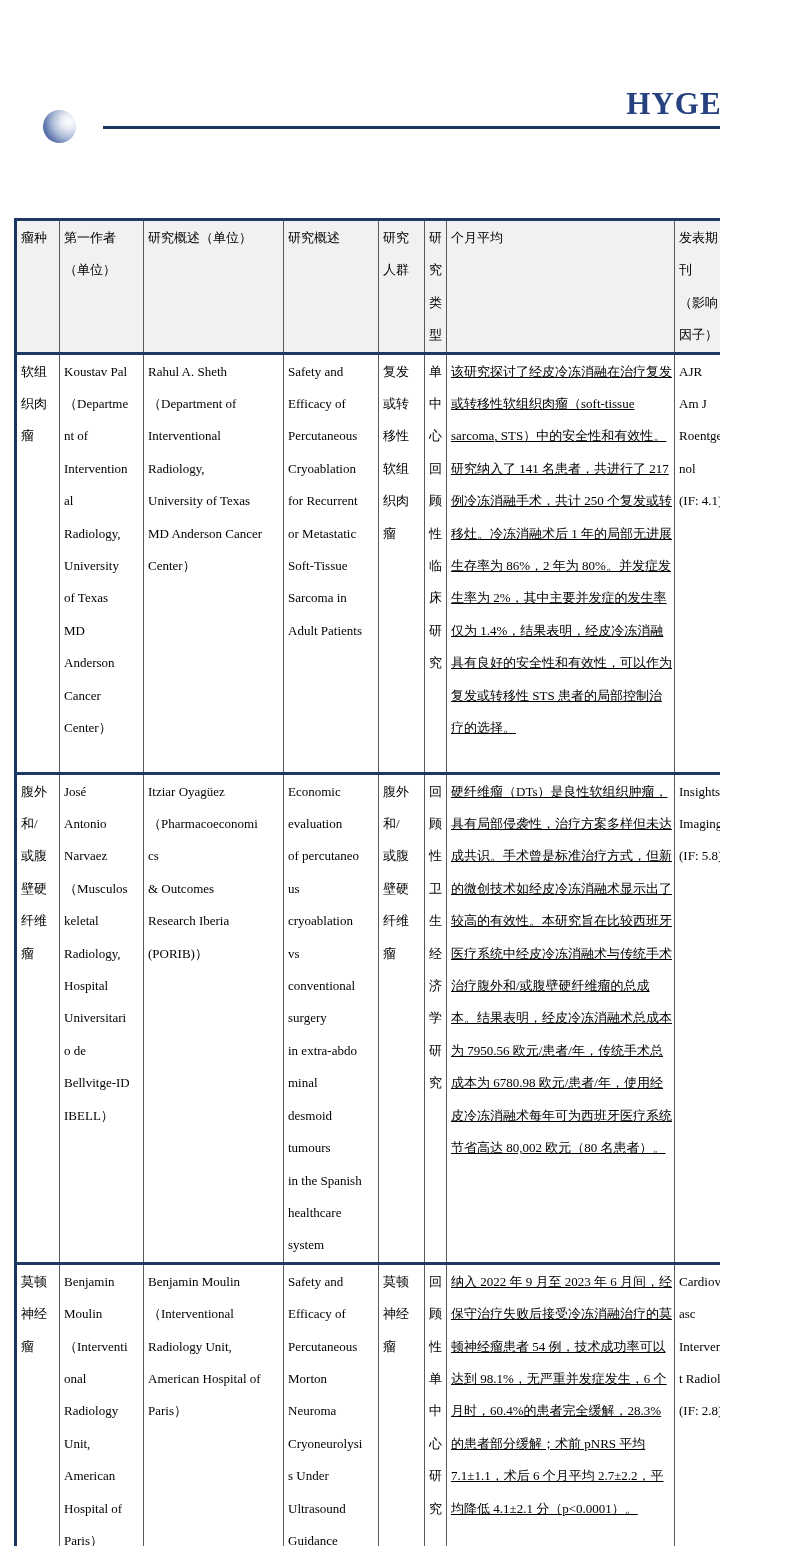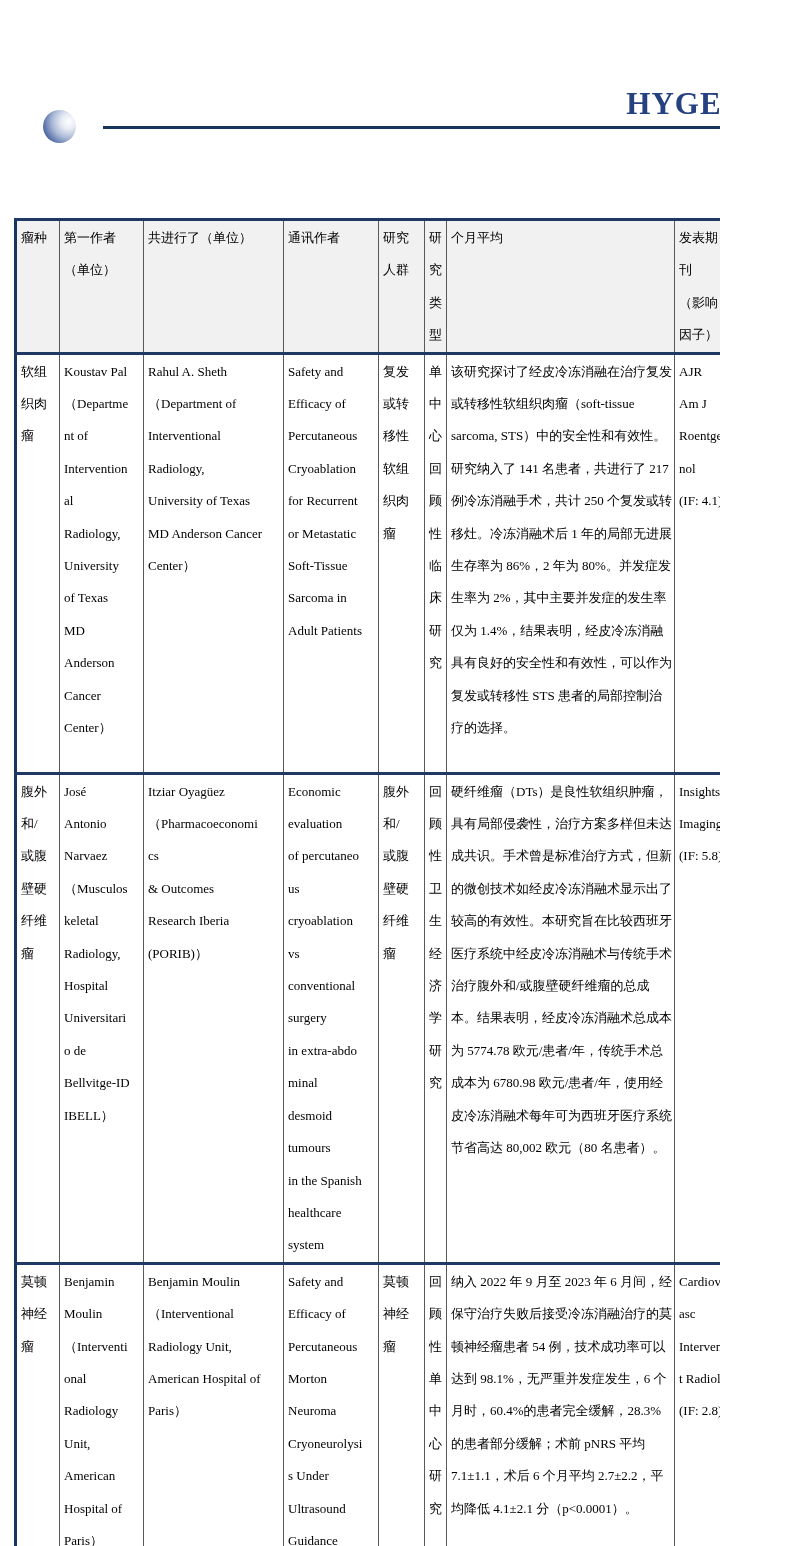--- a/index.html
+++ b/index.html
@@ -49,21 +49,21 @@
     white-space:pre-line;
     overflow-wrap:break-word;
     overflow:hidden;
   }
   table.study-table{border:3px solid #17365d;}
   thead th{background:#f1f1f1;}
   tr.r-header{height:132px;}
   tr.r1{height:420px;}
   tr.r2{height:486px;}
   tr.r3{height:283px;}
-  td.summary-cell{padding-right:3px;}
+  td.summary-cell{padding-right:3px;text-decoration:underline;}
 </style>
 </head>
 <body>
 
 <div class="page">
 
   <div class="letterhead">
     <div class="sphere"></div>
     <div class="head-rule"></div>
     <div class="logo-text">HYGEA</div>
@@ -80,22 +80,22 @@
       <col style="width:228px">
         <col style="width:58px">
         <col style="width:22px">
       <col style="width:33px">
     </colgroup>
     <thead>
       <tr class="r-header">
         <th>瘤种</th>
         <th>第一作者
 （单位）</th>
-        <th>共进行了（单位）</th>
-        <th>通讯作者</th>
+        <th>研究概述（单位）</th>
+        <th>研究概述</th>
         <th>研究
 人群</th>
         <th>研
 究
 类
 型</th>
         <th>个月平均</th>
         <th>发表期
 刊
 （影响
@@ -219,21 +219,21 @@
         <td>回
 顾
 性
 卫
 生
 经
 济
 学
 研
 究</td>
-        <td class="summary-cell">硬纤维瘤（DTs）是良性软组织肿瘤，具有局部侵袭性，治疗方案多样但未达成共识。手术曾是标准治疗方式，但新的微创技术如经皮冷冻消融术显示出了较高的有效性。本研究旨在比较西班牙医疗系统中经皮冷冻消融术与传统手术治疗腹外和/或腹壁硬纤维瘤的总成本。结果表明，经皮冷冻消融术总成本为 5774.78 欧元/患者/年，传统手术总成本为 6780.98 欧元/患者/年，使用经皮冷冻消融术每年可为西班牙医疗系统节省高达 80,002 欧元（80 名患者）。</td>
+        <td class="summary-cell">硬纤维瘤（DTs）是良性软组织肿瘤，具有局部侵袭性，治疗方案多样但未达成共识。手术曾是标准治疗方式，但新的微创技术如经皮冷冻消融术显示出了较高的有效性。本研究旨在比较西班牙医疗系统中经皮冷冻消融术与传统手术治疗腹外和/或腹壁硬纤维瘤的总成本。结果表明，经皮冷冻消融术总成本为 7950.56 欧元/患者/年，传统手术总成本为 6780.98 欧元/患者/年，使用经皮冷冻消融术每年可为西班牙医疗系统节省高达 80,002 欧元（80 名患者）。</td>
         <td>Insights
 Imaging
 (IF: 5.8)</td>
         <td>3</td>
         <td>III
 级
 证
 据</td>
       </tr>
       <tr class="r3">

